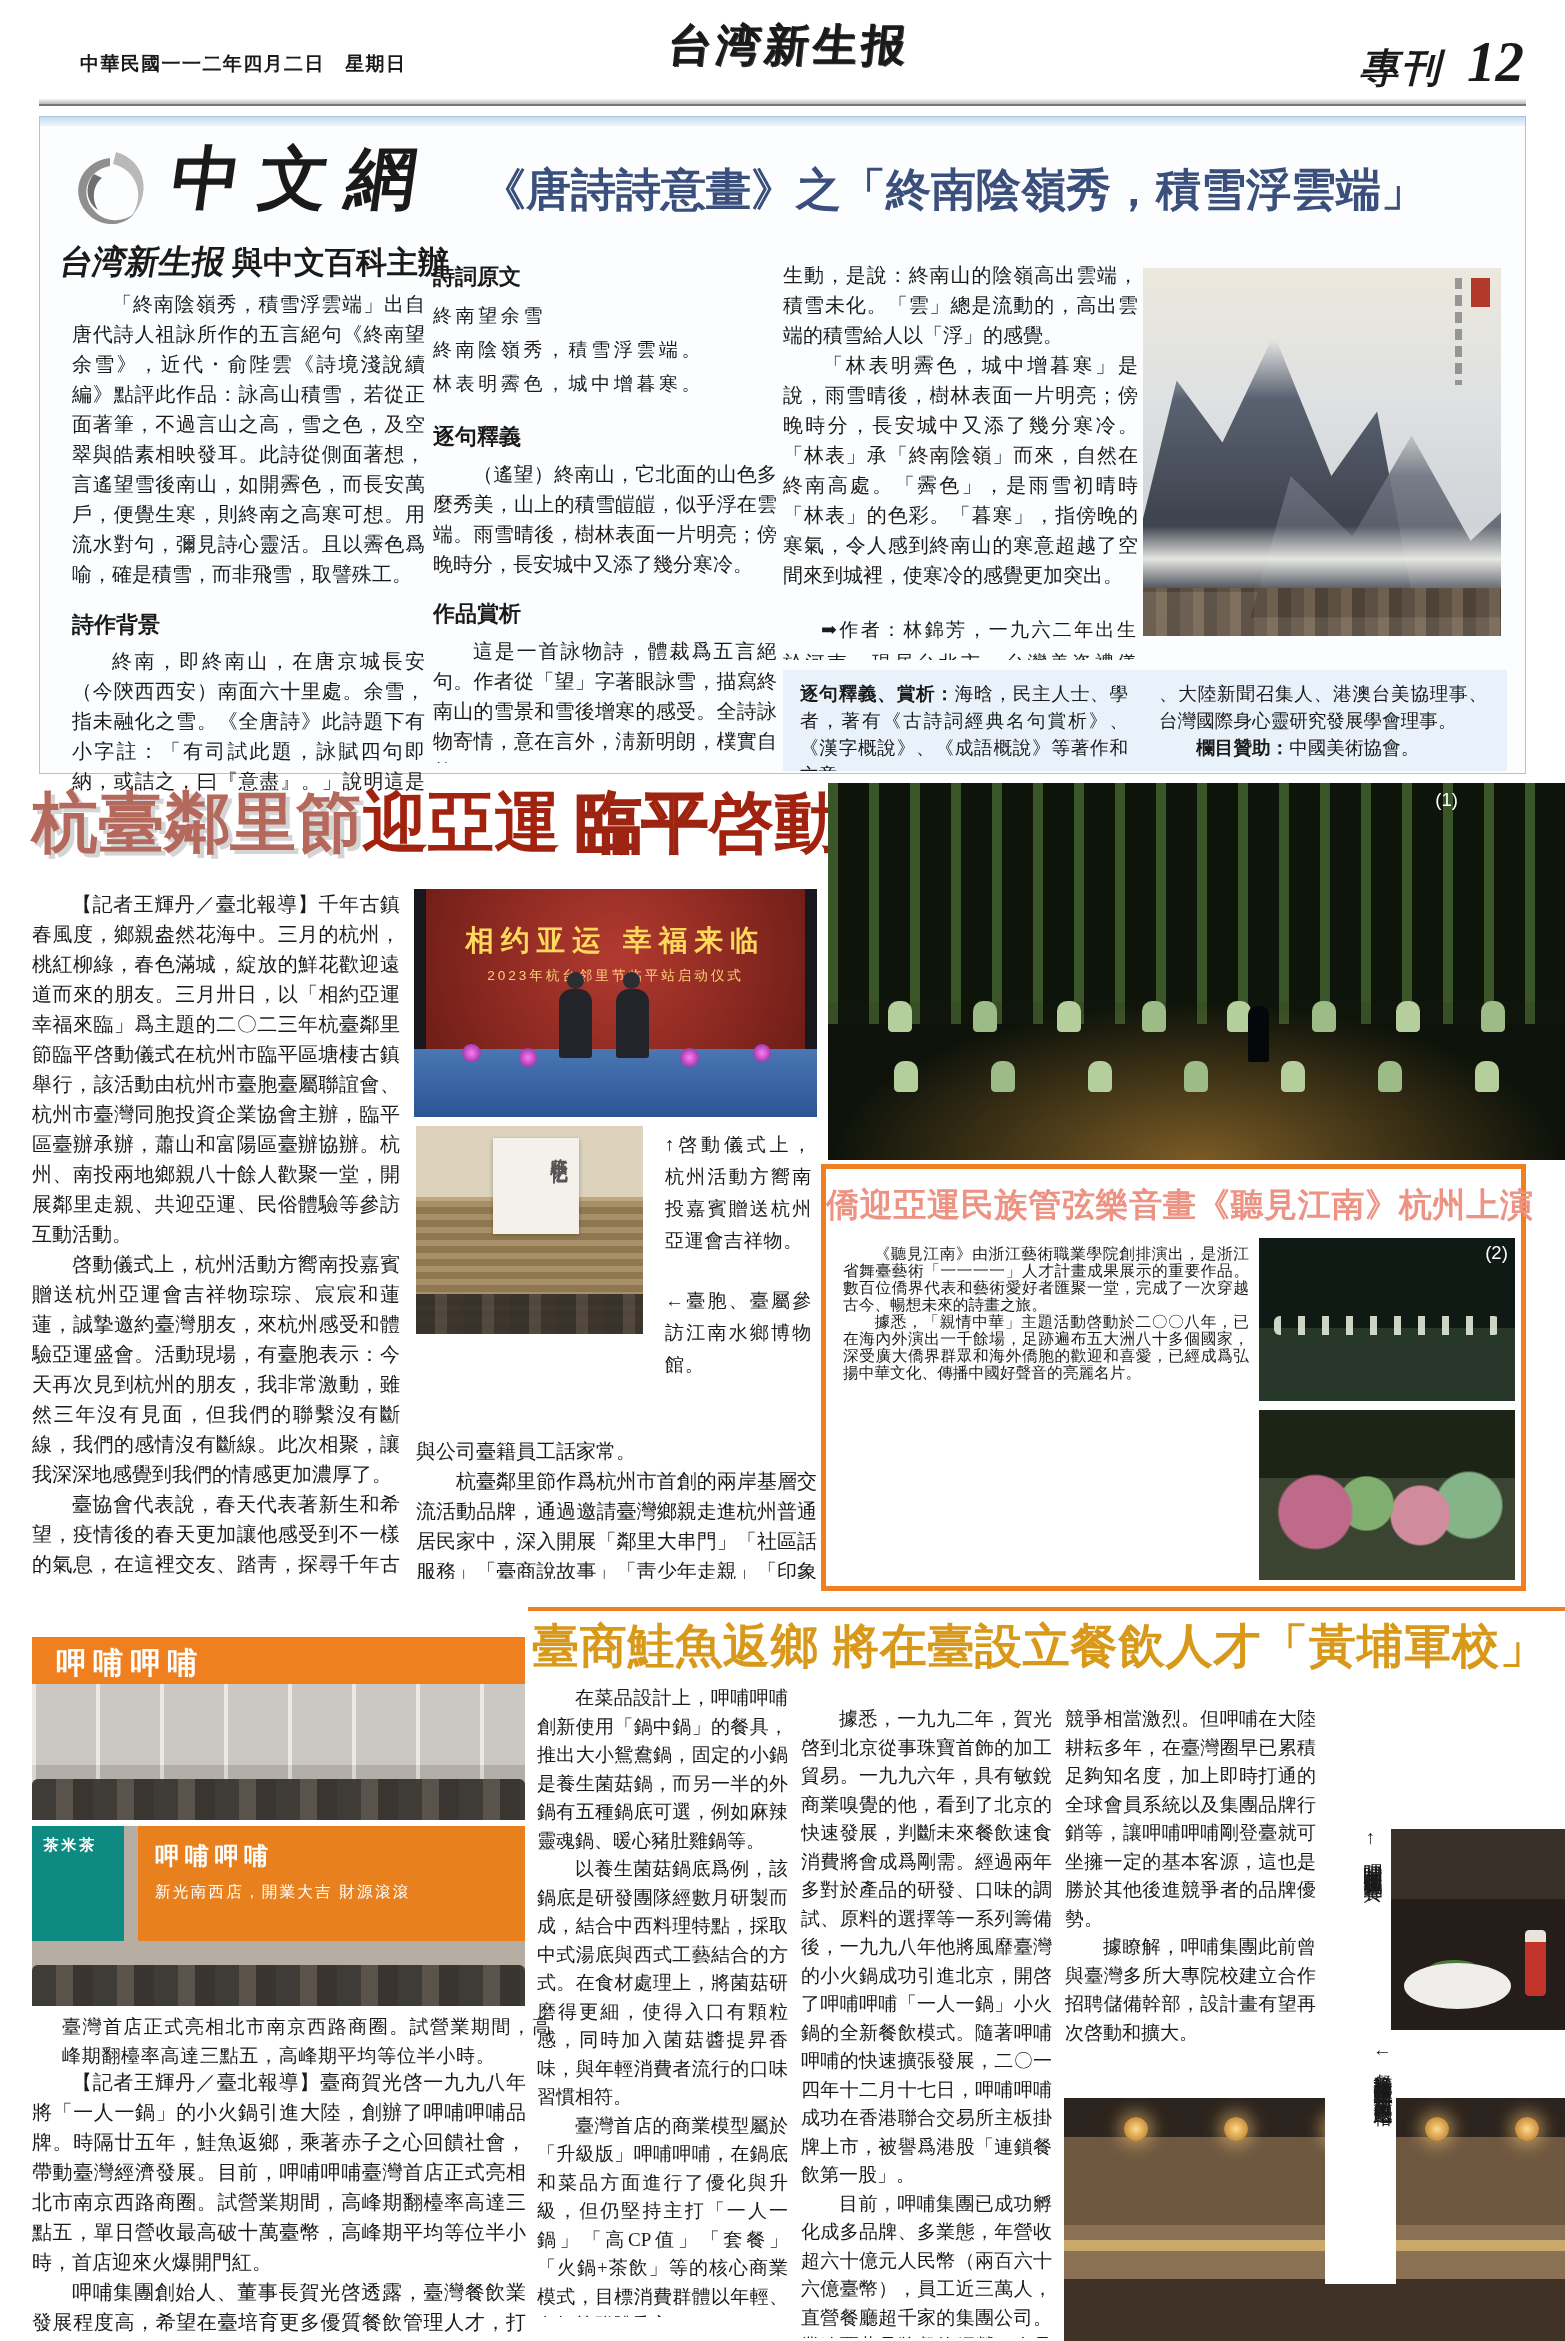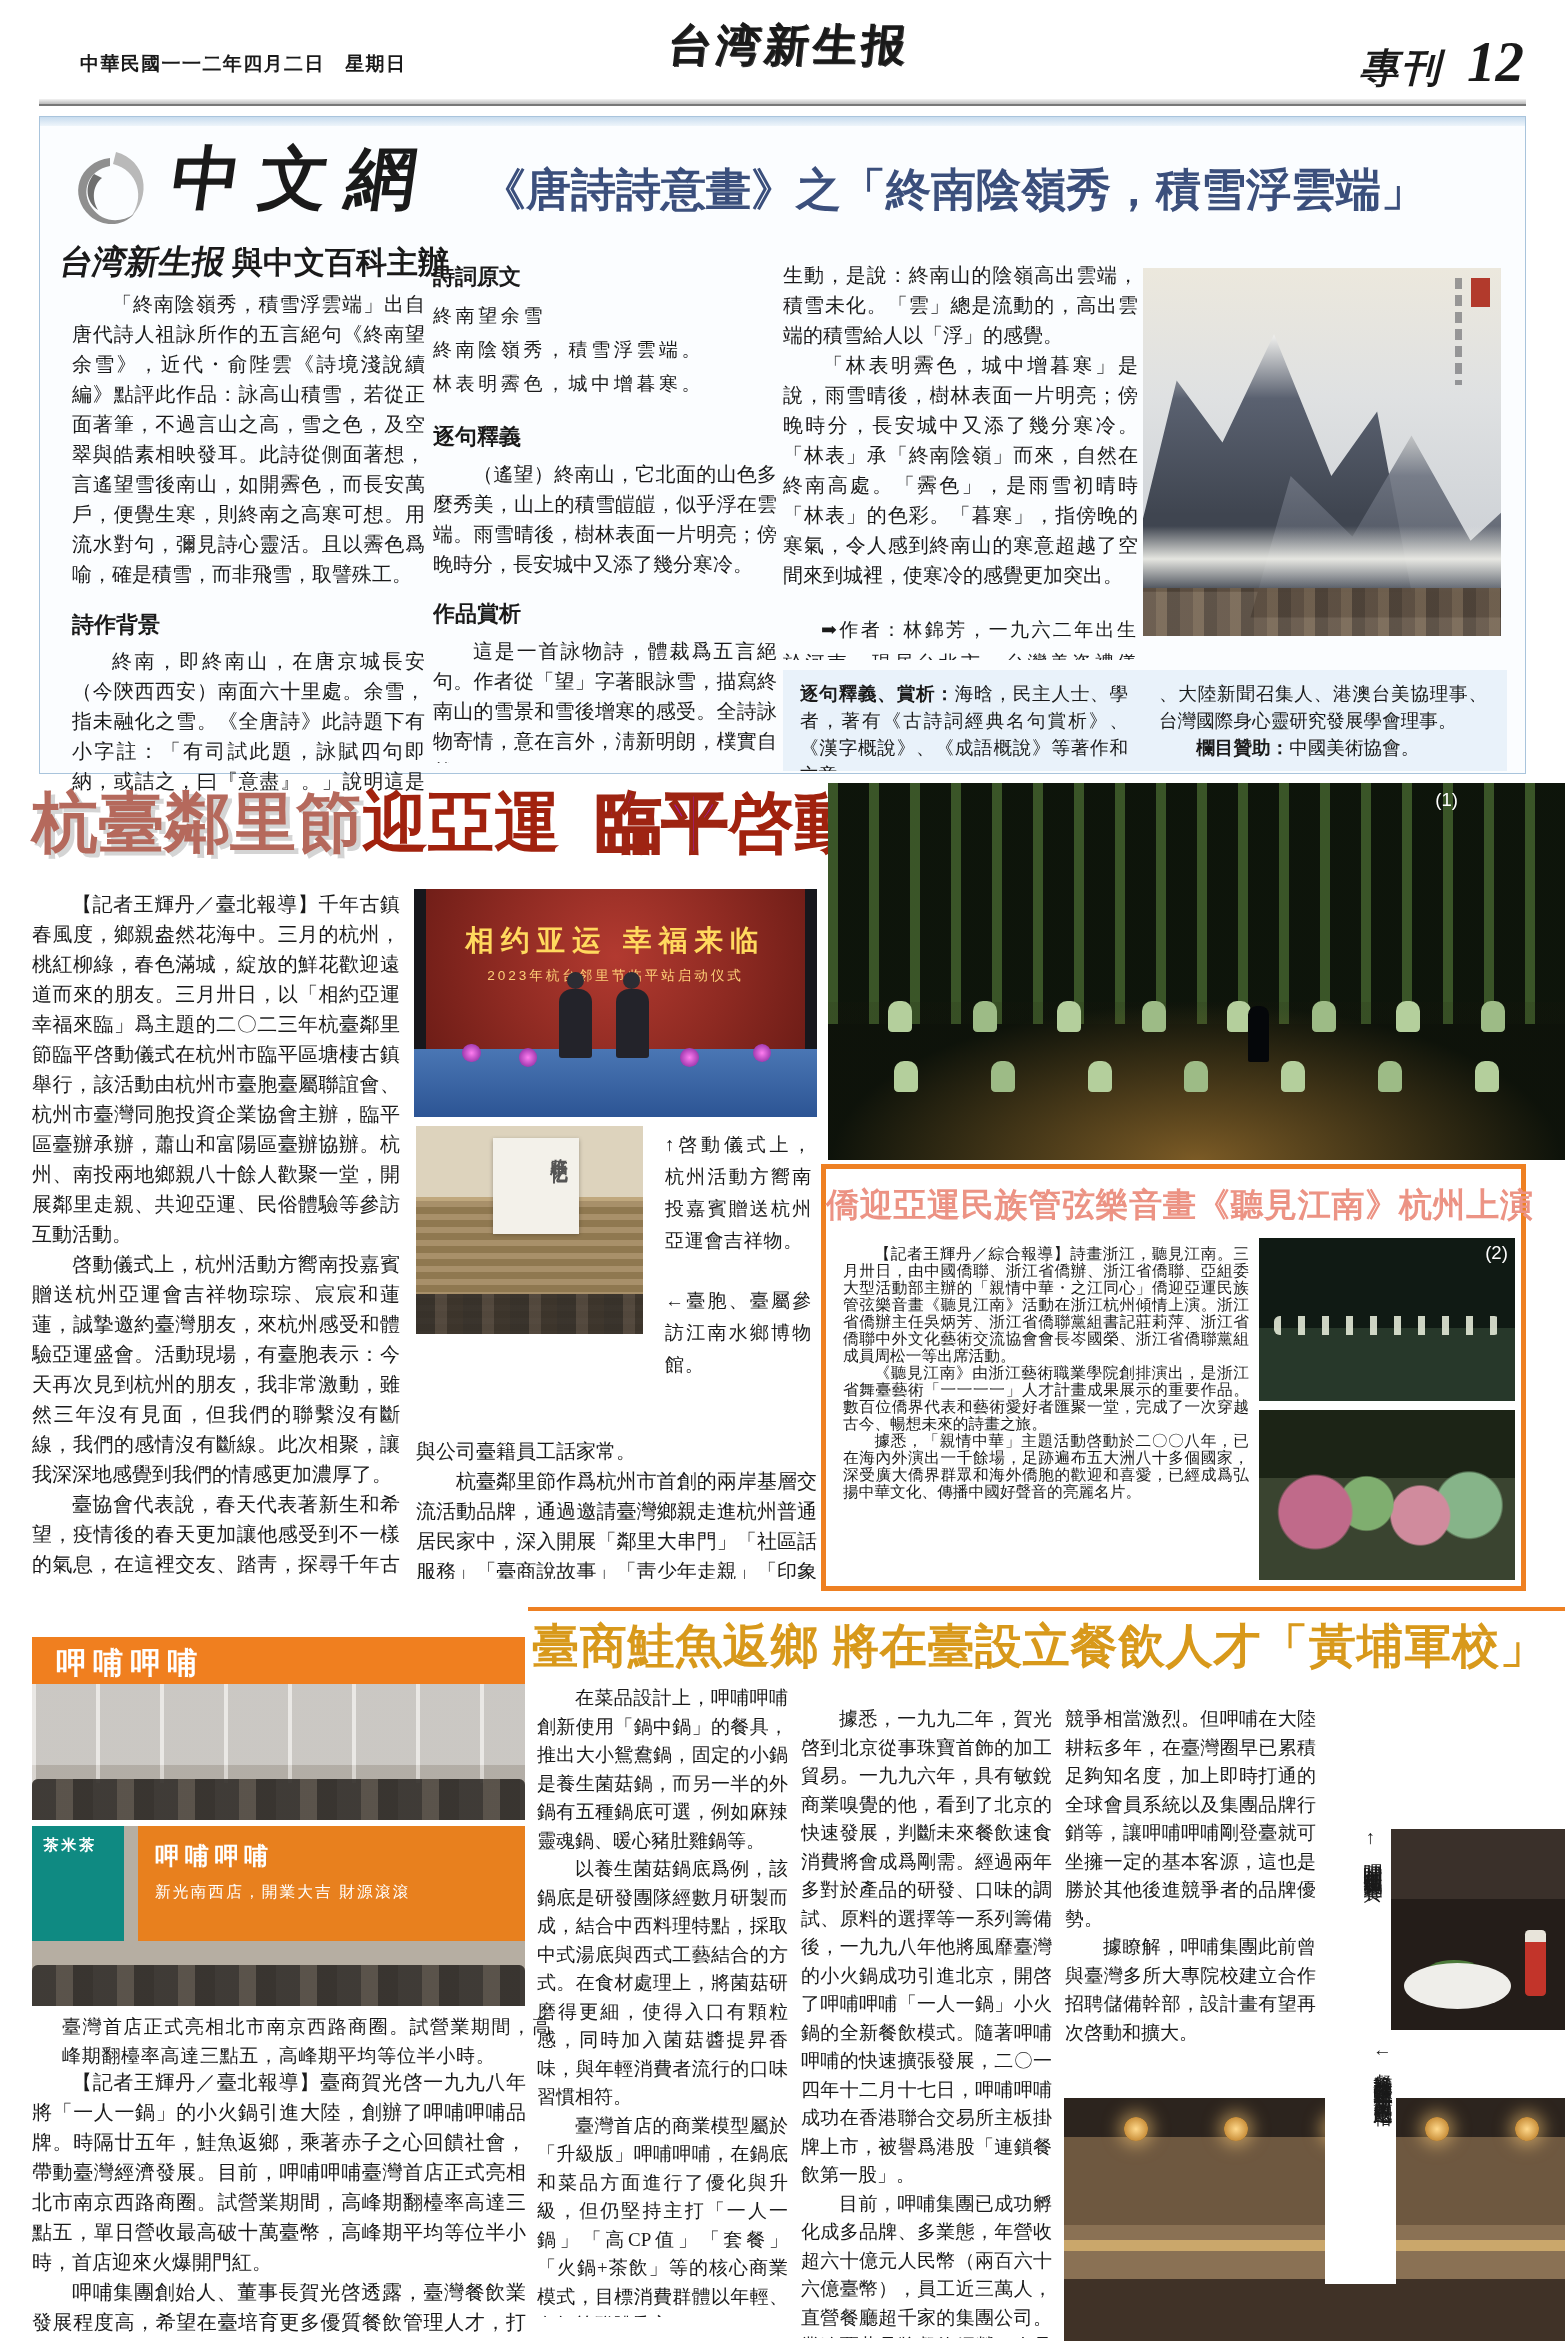--- a/index.html
+++ b/index.html
@@ -54,21 +54,21 @@
   .notebox { left:743px; top:553px; width:724px; height:101px; background:#e9f2fa; padding:11.4px 17px; display:flex; gap:31px; overflow:hidden; }
   .notebox .ncol { width:328px; font-size:18.6px; line-height:1.45; text-align:justify; }
   .notebox b { font-family:"Liberation Sans",sans-serif; }
   .notebox p.ind { text-indent:2em; }
 
   
   .neighbor { left:32px; top:785px; width:787px; height:808px; }
   .nb-headline { left:0; top:0; white-space:nowrap; font-family:"Liberation Sans",sans-serif; font-weight:bold; font-size:66px; line-height:1.15; }
   .hl-rose { color:#b5695c; text-shadow:4.3px 4.3px 0 #d4d4d4; }
   .hl-dark { color:#a1220e; }
-  .hl-outline { color:#a21caf; -webkit-text-stroke:2.1px #9e2412; margin-left:36px; }
+  .hl-outline { color:#c2410c; -webkit-text-stroke:2.1px #9e2412; margin-left:16px; }
   .nb-col1 { left:0; top:104px; width:368px; height:689px; }
   .nb-col2 { left:384px; top:651px; width:401px; height:143px; }
 
   .photoA { left:382px; top:104px; width:403px; height:228px; background:#17171c; overflow:hidden; }
   .pA-red { position:absolute; left:3%; right:3%; top:0; height:70%; background:radial-gradient(circle at 50% 42%,#b23a30 0%,#8e2a22 55%,#6e1d17 100%); }
   .pA-floor { position:absolute; left:0; right:0; bottom:0; height:30%; background:linear-gradient(180deg,#4a76b4,#2c5494); }
   .pA-t1 { position:absolute; left:0; right:0; top:14%; text-align:center; color:#ffd95e; font-size:28.6px; font-weight:bold; font-family:"Liberation Sans",sans-serif; letter-spacing:7.1px; }
   .pA-t2 { position:absolute; left:0; right:0; top:34%; text-align:center; color:#ffd178; font-size:13.6px; letter-spacing:2.9px; font-family:"Liberation Sans",sans-serif; }
   .figure { position:absolute; width:33px; height:69px; background:#23232a; border-radius:13px 13px 2.9px 2.9px; }
   .figure:before { content:""; position:absolute; top:-17px; left:7.9px; width:17px; height:17px; border-radius:50%; background:#2c2c33; }
@@ -281,21 +281,20 @@
       <span class="perf"></span>
       <span class="perf"></span>
   </div>
   <div class="conductor"></div>
   <div class="photo-label" style="right:107px; top:5.7px;">(1)</div>
 </div>
 
 <div class="abs orange-box">
   <div class="abs ob-headline">僑迎亞運民族管弦樂音畫《聽見江南》杭州上演</div>
   <div class="abs ob-body bodytext">
-    <p>【記者王輝丹／綜合報導】詩畫浙江，聽見江南。三月卅日，由中國僑聯、浙江省僑辦、浙江省僑聯、亞組委大型活動部主辦的「親情中華・之江同心」僑迎亞運民族管弦樂音畫《聽見江南》活動在浙江杭州傾情上演。浙江省僑辦主任吳炳芳、浙江省僑聯黨組書記莊莉萍、浙江省僑聯中外文化藝術交流協會會長岑國榮、浙江省僑聯黨組成員周松一等出席活動。</p>
     <p>《聽見江南》由浙江藝術職業學院創排演出，是浙江省舞臺藝術「一一一一」人才計畫成果展示的重要作品。數百位僑界代表和藝術愛好者匯聚一堂，完成了一次穿越古今、暢想未來的詩畫之旅。</p>
     <p>據悉，「親情中華」主題活動啓動於二〇〇八年，已在海內外演出一千餘場，足跡遍布五大洲八十多個國家，深受廣大僑界群眾和海外僑胞的歡迎和喜愛，已經成爲弘揚中華文化、傳播中國好聲音的亮麗名片。</p>
   </div>
   <div class="abs photo2a">
     <div class="p2a-line"></div>
     <div class="photo-label" style="right:7.1px; top:4.3px;">(2)</div>
   </div>
   <div class="abs photo2b"></div>
 </div>
 

